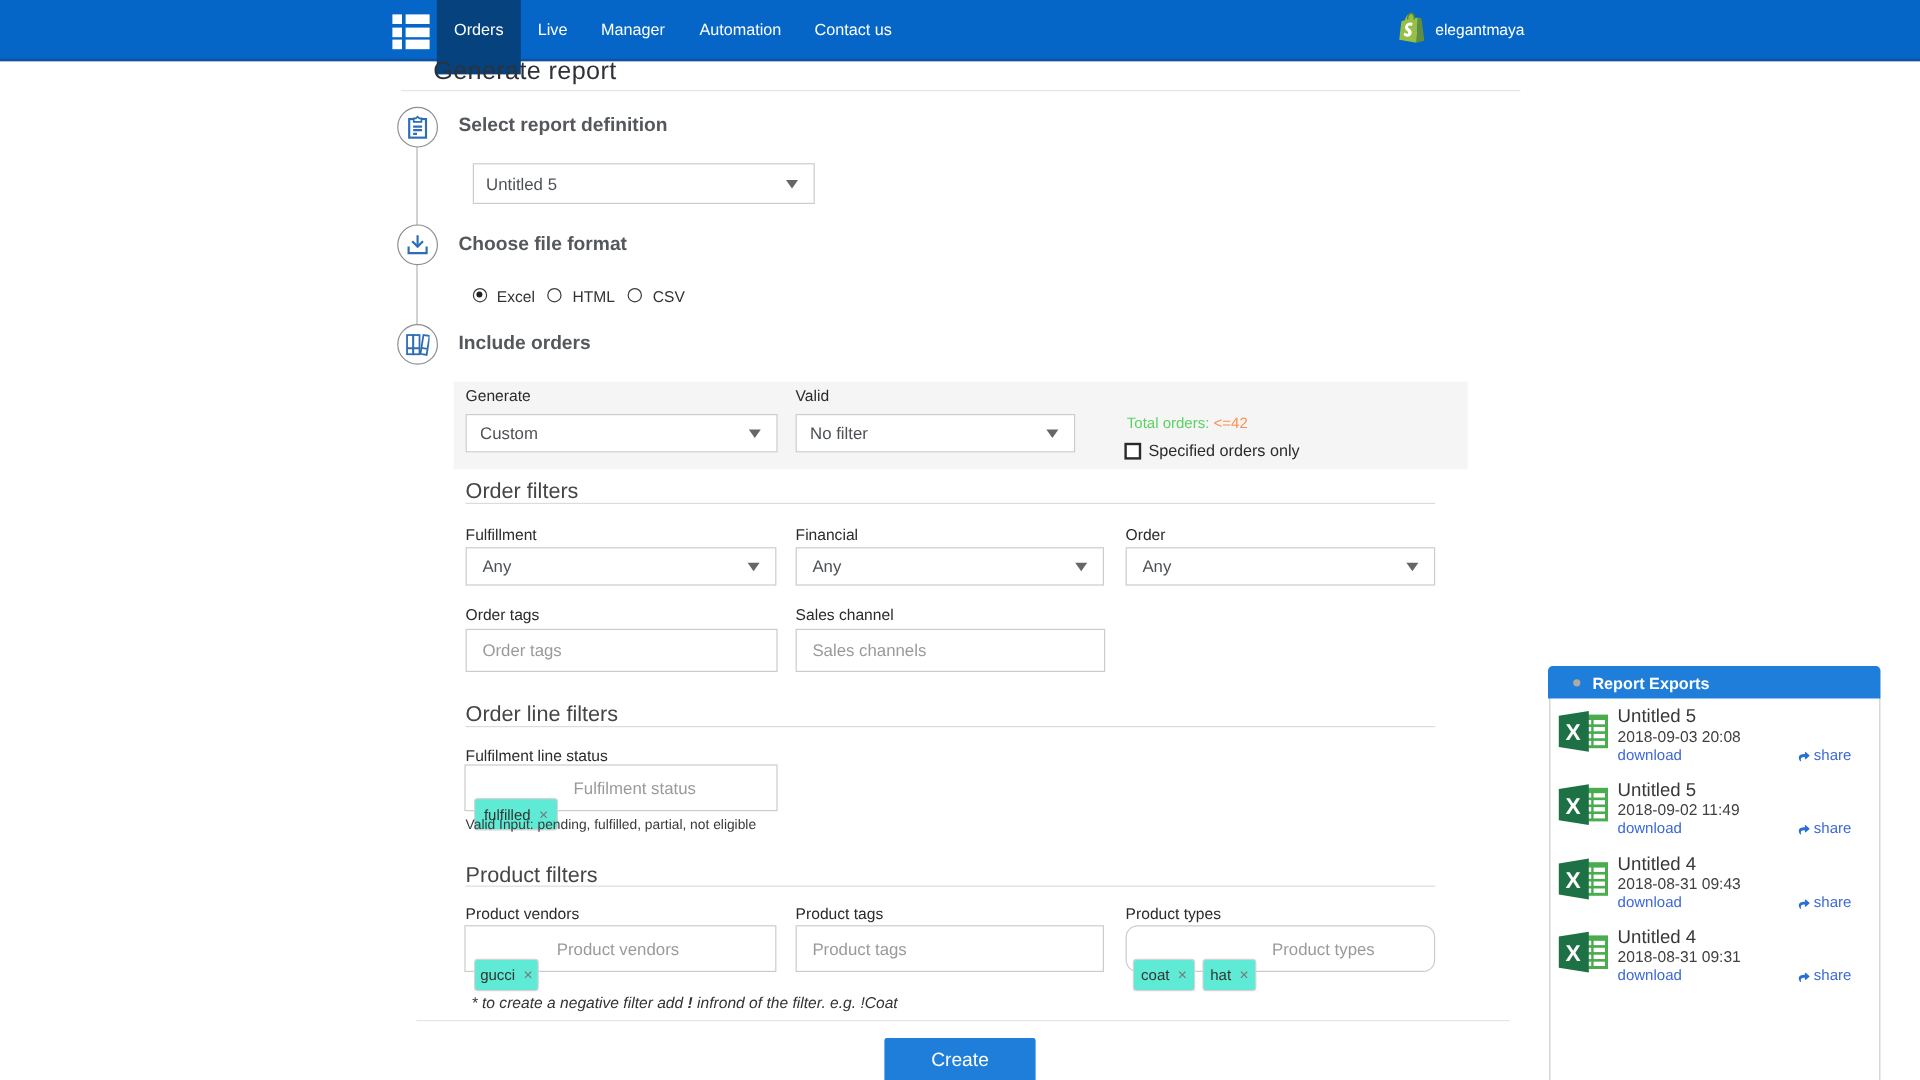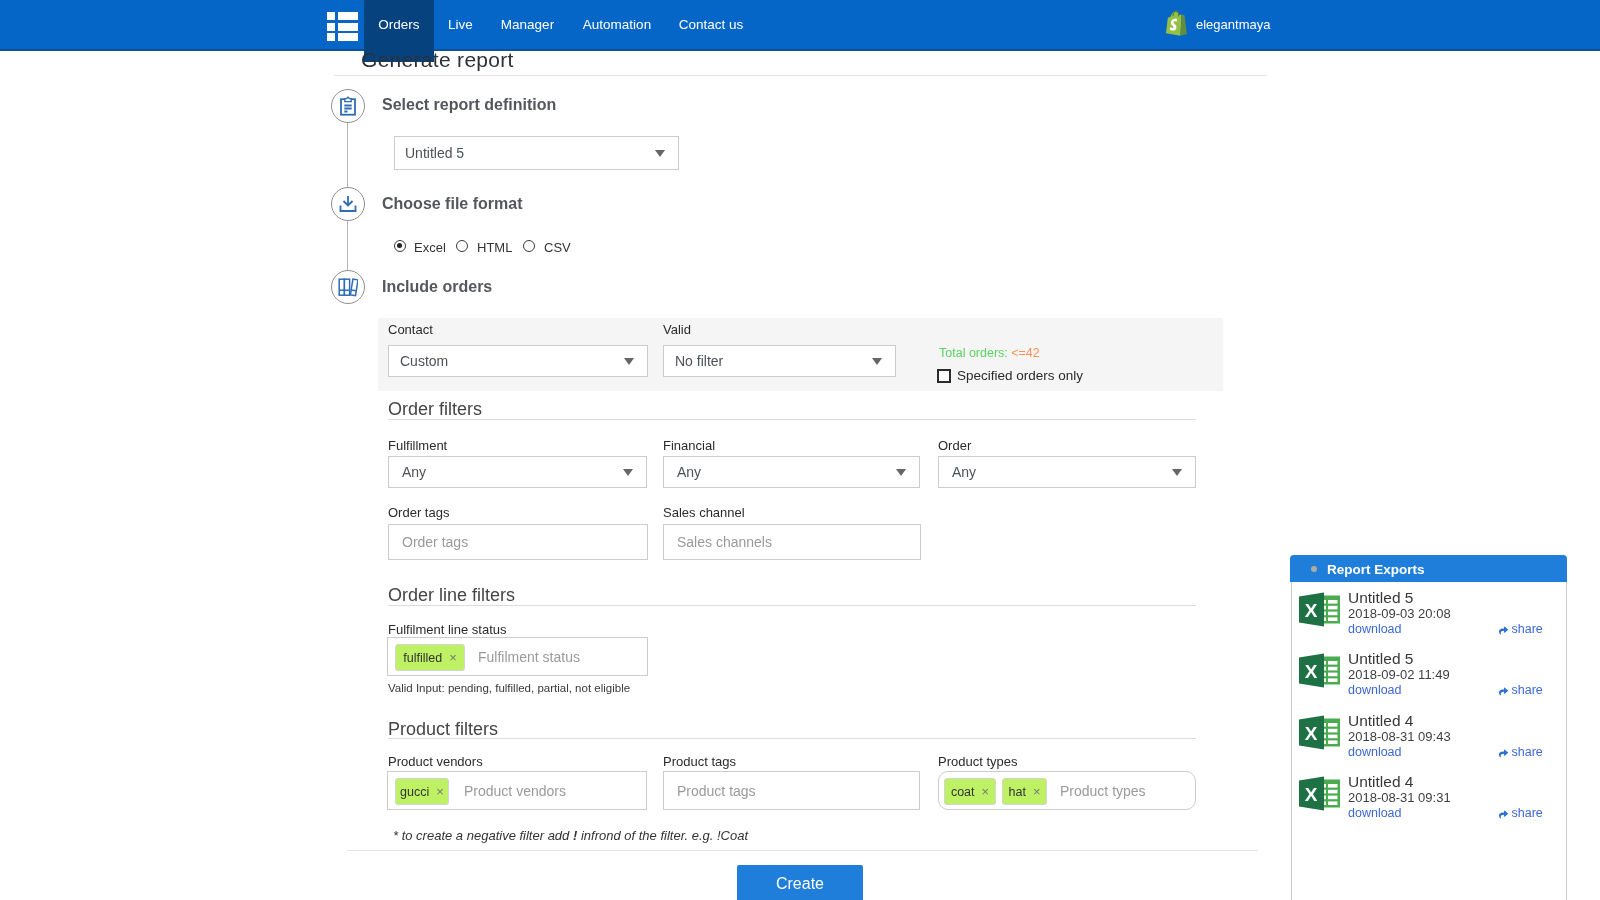--- a/index.html
+++ b/index.html
@@ -30,23 +30,23 @@
   font-size:14px; color:#4e5257; }
 .sel .t { position:absolute; left:10px; top:0; bottom:0; display:flex; align-items:center; }
 .caret { position:absolute; right:13px; top:50%; margin-top:-3px; width:0; height:0;
   border-left:5.5px solid transparent; border-right:5.5px solid transparent;
   border-top:7px solid #666; }
 .inp { position:absolute; background:#fff; border:1px solid #ccc; }
 .ph { position:absolute; top:0; bottom:0; display:flex; align-items:center;
   font-size:14px; color:#9a9a9a; }
 .lab { position:absolute; font-size:13px; color:#2b2b2b; }
 .sect { position:absolute; font-size:18px; color:#454545; }
-.chip { position:absolute; background:#bef264; border:1px solid #d4d4d4;
+.chip { position:absolute; background:#5eead4; border:1px solid #d4d4d4;
   border-radius:3px; font-size:12.5px; color:#333; display:flex;
-  align-items:center; justify-content:center; }
+  align-items:center; justify-content:center;margin-top:21px; }
 .chip .x { color:#777; margin-left:7px; font-size:13px; }
 
 .radio { position:absolute; width:12px; height:12px; border:1.5px solid #3c3c3c;
   border-radius:50%; background:#fff; }
 .radio.on:after { content:""; position:absolute; left:1.8px; top:1.8px;
   width:5.5px; height:5.5px; border-radius:50%; background:#222; }
 .rlab { position:absolute; font-size:13px; color:#333; }
 
 .panelgray { position:absolute; left:378px; top:318px; width:845px; height:73px;
   background:#f5f5f5; }
@@ -141,21 +141,21 @@
 </div>
 
 <div class="radio on" style="left:394px;top:240px;"></div>
 <div class="rlab" style="left:414px;top:240px;">Excel</div>
 <div class="radio" style="left:455.5px;top:240px;"></div>
 <div class="rlab" style="left:477px;top:240px;">HTML</div>
 <div class="radio" style="left:522.5px;top:240px;"></div>
 <div class="rlab" style="left:544px;top:240px;">CSV</div>
 
 <div class="panelgray"></div>
-<div class="lab" style="left:388px;top:322px;">Contact</div>
+<div class="lab" style="left:388px;top:322px;">Generate</div>
 <div class="sel" style="left:388px;top:345px;width:260px;height:32px;">
   <div class="t" style="left:11px">Custom</div>
     <div class="caret"></div>
 </div>
 <div class="lab" style="left:663px;top:322px;">Valid</div>
 <div class="sel" style="left:663px;top:345px;width:233px;height:32px;">
   <div class="t" style="left:11px">No filter</div>
     <div class="caret"></div>
 </div>
 <div class="abs" style="left:939px;top:346px;font-size:12.5px;"><span class="green">Total orders:</span> <span class="orange">&lt;=42</span></div>

